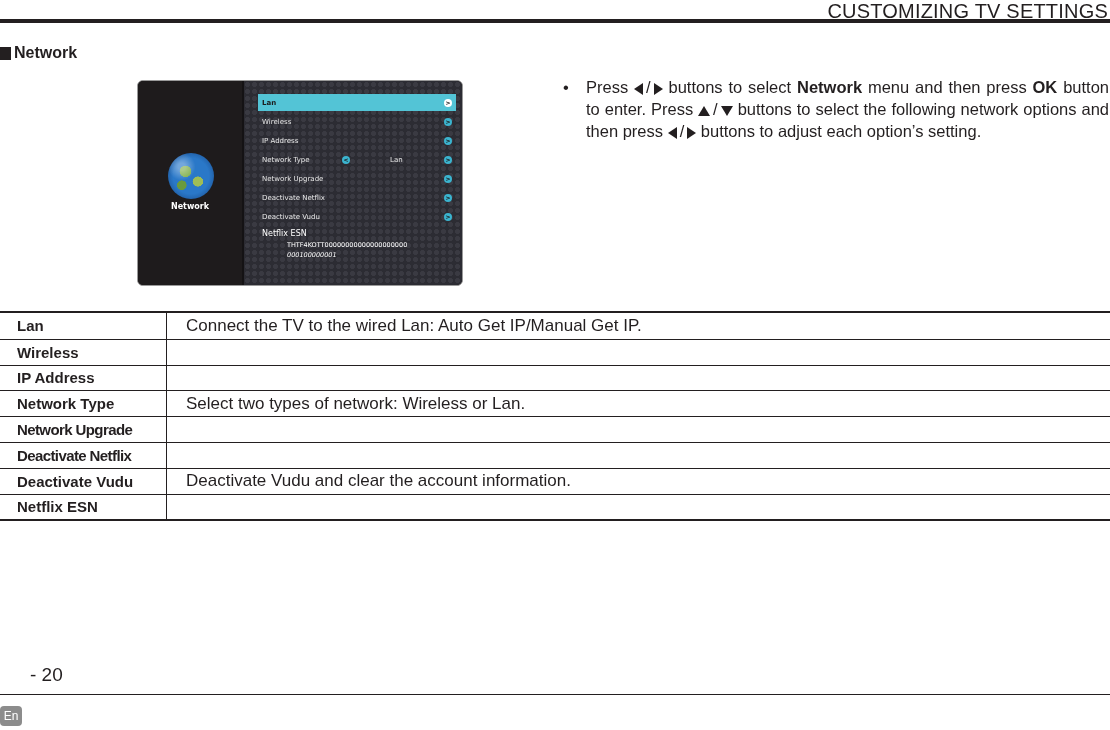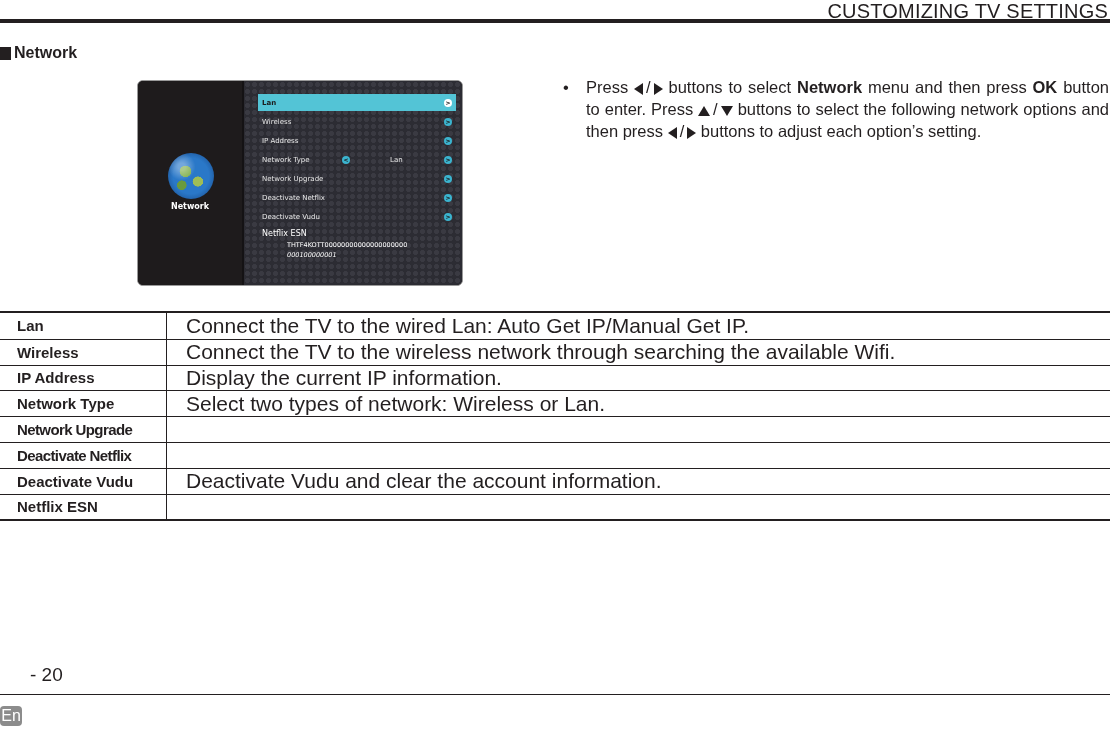--- a/index.html
+++ b/index.html
@@ -87,28 +87,28 @@
   .table {
     position:absolute; left:0; top:311px; width:1110px;
     border-top:2px solid #231f20; border-bottom:2px solid #231f20;
   }
   .row { display:flex; height:25.8px; border-top:1px solid #231f20; box-sizing:border-box; }
   .row:first-child { border-top:none; }
   .cell-key {
     width:167px; border-right:1px solid #231f20; box-sizing:border-box;
     padding-left:17px; font-weight:bold; font-size:15px; display:flex; align-items:center; white-space:nowrap;
   }
-  .cell-val { padding-left:19px; font-size:21px; display:flex; align-items:center; white-space:nowrap;text-align:right; }
+  .cell-val { padding-left:19px; font-size:17px; display:flex; align-items:center; white-space:nowrap;text-align:right; }
   .cell-key.tight { letter-spacing:-0.6px; }
 
   
   .footer-rule { position:absolute; left:0; top:694px; width:1110px; height:1px; background:#231f20; }
   .lang-badge {
     position:absolute; left:0; top:706px; width:22px; height:20px; border-radius:4px;
-    background:#8c8c8c; color:#ffffff; font-size:16px; line-height:20px; text-align:center;
+    background:#8c8c8c; color:#ffffff; font-size:12px; line-height:20px; text-align:center;
   }
   .page-num { position:absolute; left:30px; top:664px; font-size:19px; }
 </style>
 </head>
 <body>
 
 <div class="header-title">CUSTOMIZING TV SETTINGS</div>
 <div class="header-rule"></div>
 
 <div class="section-title">
@@ -175,25 +175,23 @@
   </div>
 </div>
 
 <div class="table">
   <div class="row">
     <div class="cell-key">Lan</div>
     <div class="cell-val">Connect the TV to the wired Lan: Auto Get IP/Manual Get IP.</div>
   </div>
   <div class="row">
     <div class="cell-key">Wireless</div>
-    <div class="cell-val">Connect the TV to the wireless network through searching the available Wifi.</div>
   </div>
   <div class="row">
     <div class="cell-key">IP Address</div>
-    <div class="cell-val">Display the current IP information.</div>
   </div>
   <div class="row">
     <div class="cell-key">Network Type</div>
     <div class="cell-val">Select two types of network: Wireless or Lan.</div>
   </div>
   <div class="row">
     <div class="cell-key tight">Network Upgrade</div>
   </div>
   <div class="row">
     <div class="cell-key tight">Deactivate Netflix</div>

